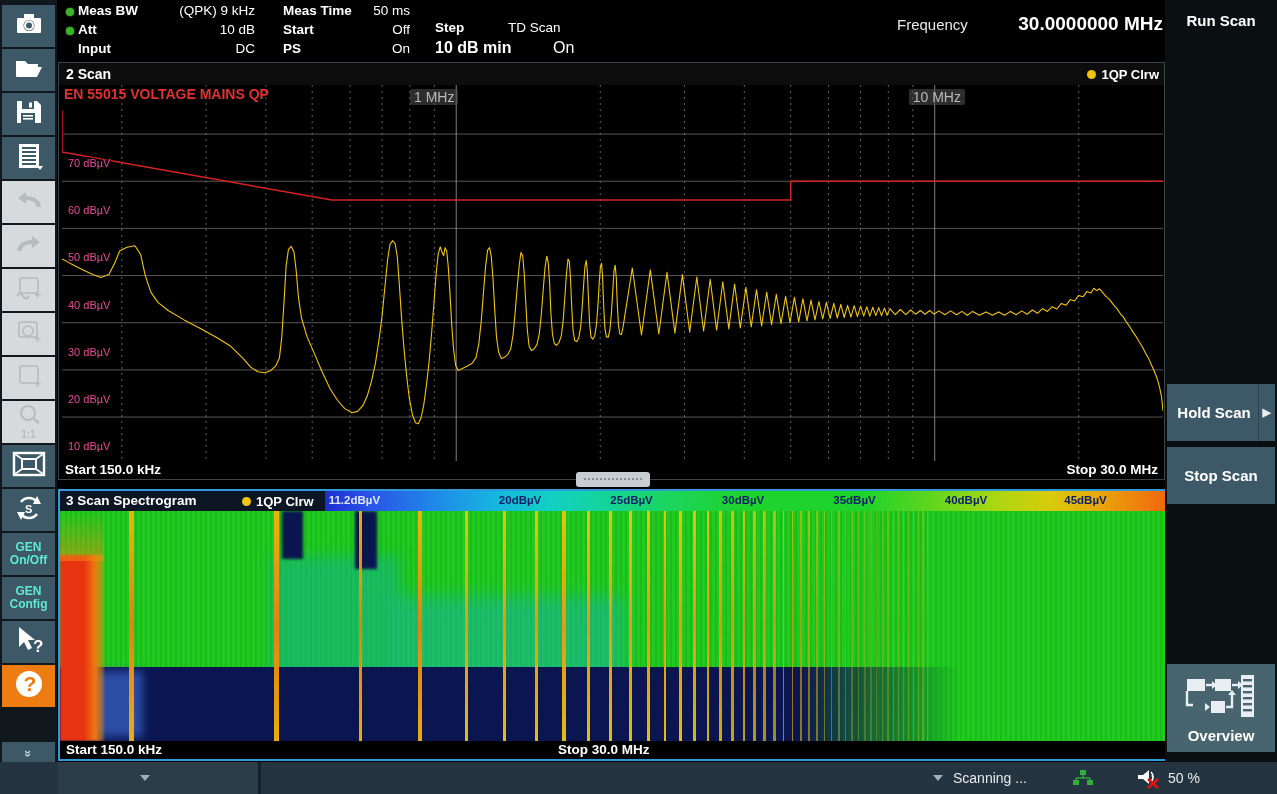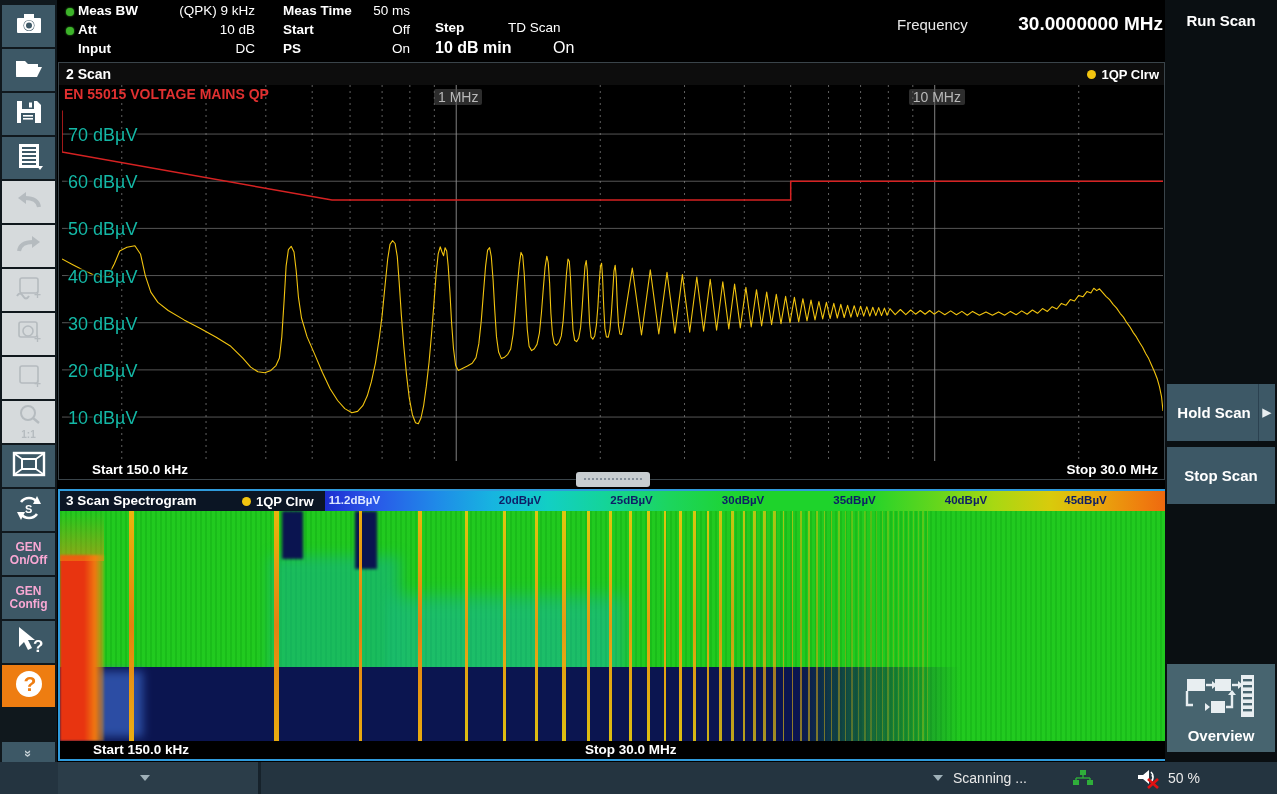--- a/index.html
+++ b/index.html
@@ -6,47 +6,47 @@
   .stage{position:relative;width:1277px;height:794px;background:#000;overflow:hidden;
          font-family:"Liberation Sans",sans-serif;-webkit-font-smoothing:antialiased;}
   .abs{position:absolute;}
 
   
   .toolbar{left:0;top:0;width:57px;height:794px;background:#10181d;}
   .tb-btn{position:absolute;left:2px;width:53px;height:42px;background:#3d5866;
           display:flex;align-items:center;justify-content:center;flex-direction:column;}
   .tb-btn.disabled{background:#d6dadc;}
   .tb-btn.orange{background:#ee7d11;}
-  .tb-txt{color:#f9a8d4;font-weight:bold;font-size:12px;line-height:13px;text-align:center;}
+  .tb-txt{color:#5eead4;font-weight:bold;font-size:12px;line-height:13px;text-align:center;}
   .tb-chevron{position:absolute;left:2px;top:742px;width:53px;height:22px;background:#3d5866;
           display:flex;align-items:center;justify-content:center;color:#c9d4d9;font-size:13px;font-weight:bold;}
 
   
   .header{left:58px;top:0;width:1107px;height:62px;background:#000;}
   .hlabel{position:absolute;color:#fff;font-weight:bold;font-size:13.5px;white-space:nowrap;}
   .hval{position:absolute;color:#fff;font-size:13.5px;text-align:right;white-space:nowrap;}
   .led{position:absolute;width:8px;height:8px;border-radius:50%;background:#3db32a;box-shadow:0 0 2px #3db32a;}
   .freq-label{position:absolute;color:#e8e8e8;font-size:15px;}
   .freq-value{position:absolute;color:#fff;font-weight:bold;font-size:19px;text-align:right;}
 
   
   .scanwin{left:58px;top:62px;width:1107px;height:418px;background:#000;border:1px solid #3a444a;box-sizing:border-box;}
   .win-titlebar{position:absolute;left:0;top:0;width:100%;height:22px;background:#0d0d0d;}
   .win-title{position:absolute;left:7px;top:3px;color:#fff;font-weight:bold;font-size:14px;}
   .legend{position:absolute;right:5px;top:4px;display:flex;align-items:center;gap:5px;}
   .legend-dot{width:9px;height:9px;border-radius:50%;background:#f2c40f;}
   .legend-txt{color:#fff;font-size:13px;font-weight:bold;}
   .plot{position:absolute;left:3px;top:22px;width:1101px;height:378px;background:#000;}
   .limit-label{position:absolute;left:2px;top:1px;color:#e03030;font-weight:bold;font-size:14px;}
-  .ytick{position:absolute;color:#14b8a6;font-size:18px;
-         text-shadow:0 0 3px #000,0 0 3px #000,1px 1px 2px #000,-1px -1px 2px #000;}
+  .ytick{position:absolute;color:#ec4899;font-size:11px;
+         text-shadow:0 0 3px #000,0 0 3px #000,1px 1px 2px #000,-1px -1px 2px #000;margin-top:32px;}
   .xtick{position:absolute;top:4px;color:#b9b9b9;font-size:14px;background:rgba(82,82,82,.55);
          padding:0 4px;border-radius:2px;}
   .win-footer{position:absolute;left:0;bottom:0;width:100%;height:18px;background:#000;}
-  .foot-txt{position:absolute;color:#fff;font-weight:bold;font-size:13.5px;top:1px;white-space:nowrap;margin-left:27px;}
+  .foot-txt{position:absolute;color:#fff;font-weight:bold;font-size:13.5px;top:1px;white-space:nowrap;}
 
   
   .splitter{left:576px;top:472px;width:74px;height:15px;background:#c7cdd0;border-radius:3px;
             box-shadow:0 1px 2px rgba(0,0,0,.6);}
   .splitter::after{content:"";position:absolute;left:8px;right:8px;top:6px;border-top:2px dotted #85909a;}
 
   
   .sgwin{left:58px;top:489px;width:1200px;height:272px;background:#c4b5fd;border:2px solid #2f9bdc;box-sizing:border-box;}
   .sg-titlebar{position:absolute;left:0;top:0;width:100%;height:20px;background:#0b1524;}
   .sg-title{position:absolute;left:6px;top:2px;color:#fff;font-weight:bold;font-size:13.5px;}
@@ -301,21 +301,21 @@
           <polyline points="0.0,174.0 10.8,179.7 21.1,184.9 30.8,189.6 39.0,192.4 46.9,189.6 52.4,178.8 57.7,166.0 64.9,162.3 72.9,160.8 78.6,169.3 83.3,190.6 88.8,207.1 95.9,217.4 106.2,225.5 122.1,234.9 138.4,243.4 154.2,252.3 168.8,261.3 180.8,273.1 188.7,282.1 195.9,286.8 202.8,287.7 208.9,285.4 214.0,280.6 217.4,273.1 219.8,251.9 222.2,214.1 224.1,181.1 226.4,164.6 229.2,161.3 232.0,167.0 234.2,185.8 236.4,211.8 239.5,233.0 245.1,251.9 252.3,268.4 260.3,287.2 268.1,303.8 275.6,315.5 282.8,323.6 289.8,327.8 295.6,326.4 300.8,320.7 305.3,310.8 309.4,296.7 313.5,277.8 317.1,254.2 320.1,230.6 323.1,200.0 325.7,174.0 328.0,159.4 330.5,155.7 333.1,158.5 335.3,171.7 337.2,197.6 339.4,230.6 341.8,261.3 344.5,289.6 347.3,313.2 350.4,329.7 353.5,337.7 356.3,338.7 359.0,333.0 361.7,320.3 364.3,301.4 367.0,277.8 369.5,249.5 371.9,218.9 374.2,188.2 376.2,168.9 378.2,161.8 380.0,167.0 381.6,170.7 383.1,162.7 384.7,166.0 386.2,181.1 387.9,207.1 389.6,237.7 391.5,263.7 393.6,280.2 396.3,285.4 400.4,283.5 405.4,281.1 410.2,278.3 414.0,272.6 416.8,258.9 419.3,235.4 421.5,207.1 423.6,181.1 425.6,165.1 427.6,162.7 429.3,171.7 431.1,195.3 432.8,225.9 434.5,251.9 436.6,267.0 439.4,273.6 442.6,272.2 445.8,269.3 448.7,264.1 451.1,249.5 453.3,225.9 455.4,200.0 457.4,178.8 459.0,167.4 460.7,170.7 462.2,188.2 463.7,216.5 465.3,244.8 467.1,261.3 469.6,265.6 472.3,263.7 475.0,259.4 477.4,248.1 479.4,228.3 481.4,202.3 483.1,182.1 484.8,171.2 486.2,177.3 487.6,197.6 488.9,228.3 490.5,249.5 492.3,258.5 494.5,260.4 497.0,257.5 499.3,250.9 501.2,235.4 502.9,211.8 504.5,188.2 506.0,174.0 507.3,176.4 508.5,192.9 509.7,221.2 511.0,244.8 512.6,255.2 514.6,256.6 516.7,253.3 518.6,242.4 520.1,223.6 521.6,200.0 523.0,181.1 524.2,175.5 525.3,185.8 526.4,211.8 527.6,238.7 529.0,251.9 530.8,254.2 532.7,250.9 534.4,240.1 535.9,221.2 537.2,197.6 538.5,181.1 539.6,178.3 540.6,192.9 541.7,221.2 542.9,243.4 544.4,251.9 546.2,252.3 547.9,244.8 549.4,228.3 550.8,205.6 552.0,185.8 553.2,180.2 554.3,192.9 555.3,219.8 556.5,240.6 557.9,249.0 559.5,249.5 561.0,242.4 570.3,183.0 579.5,250.0 588.3,184.9 596.8,249.0 605.0,187.3 612.9,248.1 620.4,189.6 627.7,247.2 634.8,192.0 641.6,246.2 648.2,194.3 654.6,245.3 660.8,196.7 666.8,243.9 672.6,199.0 678.3,242.9 683.9,202.3 689.2,242.0 694.5,204.7 699.6,241.0 704.7,207.1 709.6,239.6 714.3,209.4 719.0,238.7 723.6,211.3 728.0,237.7 732.4,212.3 736.7,236.8 740.9,213.7 745.0,235.8 749.0,215.1 753.0,234.9 756.9,216.5 760.7,233.9 764.4,217.4 768.1,233.5 771.8,218.4 775.3,233.0 778.8,219.3 782.2,232.5 785.6,220.3 788.9,232.1 792.2,220.7 795.4,231.6 798.6,221.2 801.7,231.1 804.8,221.7 807.8,231.1 810.8,222.2 813.8,230.6 816.7,222.6 819.5,230.6 822.4,223.1 825.1,230.2 827.9,223.6 833.2,229.7 838.4,224.5 843.8,229.7 848.7,225.0 853.6,229.2 858.3,225.5 863.1,229.2 867.7,225.5 872.1,229.2 876.8,225.9 882.8,229.7 888.7,225.9 894.4,229.7 899.9,226.4 905.3,230.2 910.6,226.4 917.4,230.2 924.0,226.9 930.4,230.2 936.6,226.9 942.6,230.2 948.5,226.4 954.2,229.7 959.7,225.9 965.1,229.2 970.4,225.0 975.5,228.3 980.5,223.6 985.4,226.4 990.2,221.7 994.8,224.0 999.4,218.4 1003.9,220.3 1008.3,214.6 1012.5,216.0 1016.7,210.4 1020.9,211.8 1024.9,206.6 1028.9,208.0 1031.8,203.3 1034.7,205.6 1037.5,203.8 1040.3,207.1 1044.0,211.3 1047.6,214.6 1051.1,219.3 1054.6,223.1 1058.1,228.3 1061.4,232.1 1064.8,237.7 1068.0,242.0 1071.3,247.6 1074.4,251.9 1077.6,257.5 1080.6,262.2 1083.7,268.4 1086.7,273.6 1089.6,280.2 1092.5,286.8 1095.4,294.3 1097.5,301.9 1099.6,312.2 1101.0,325.9" fill="none" stroke="#f2c40f" stroke-width="1.1" stroke-linejoin="round"></polyline>
         </svg>
       <span class="limit-label">EN 55015 VOLTAGE MAINS QP</span>
     <div class="ytick" style="left: 6px; top: 40.0537px;">70 dBµV</div>
         <div class="ytick" style="left: 6px; top: 87.2207px;">60 dBµV</div>
         <div class="ytick" style="left: 6px; top: 134.388px;">50 dBµV</div>
         <div class="ytick" style="left: 6px; top: 181.555px;">40 dBµV</div>
         <div class="ytick" style="left: 6px; top: 228.722px;">30 dBµV</div>
         <div class="ytick" style="left: 6px; top: 275.889px;">20 dBµV</div>
         <div class="ytick" style="left: 6px; top: 323.056px;">10 dBµV</div>
-        <div class="xtick" style="left: 372px;">1 MHz</div>
+        <div class="xtick" style="left: 348px;">1 MHz</div>
         <div class="xtick" style="left: 846.706px;">10 MHz</div>
       </div>
     <div class="win-footer">
       <span class="foot-txt" style="left:6px">Start 150.0 kHz</span>
       <span class="foot-txt" style="right:6px">Stop 30.0 MHz</span>
     </div>
   </div>
 
   <div class="abs splitter"></div>
 

